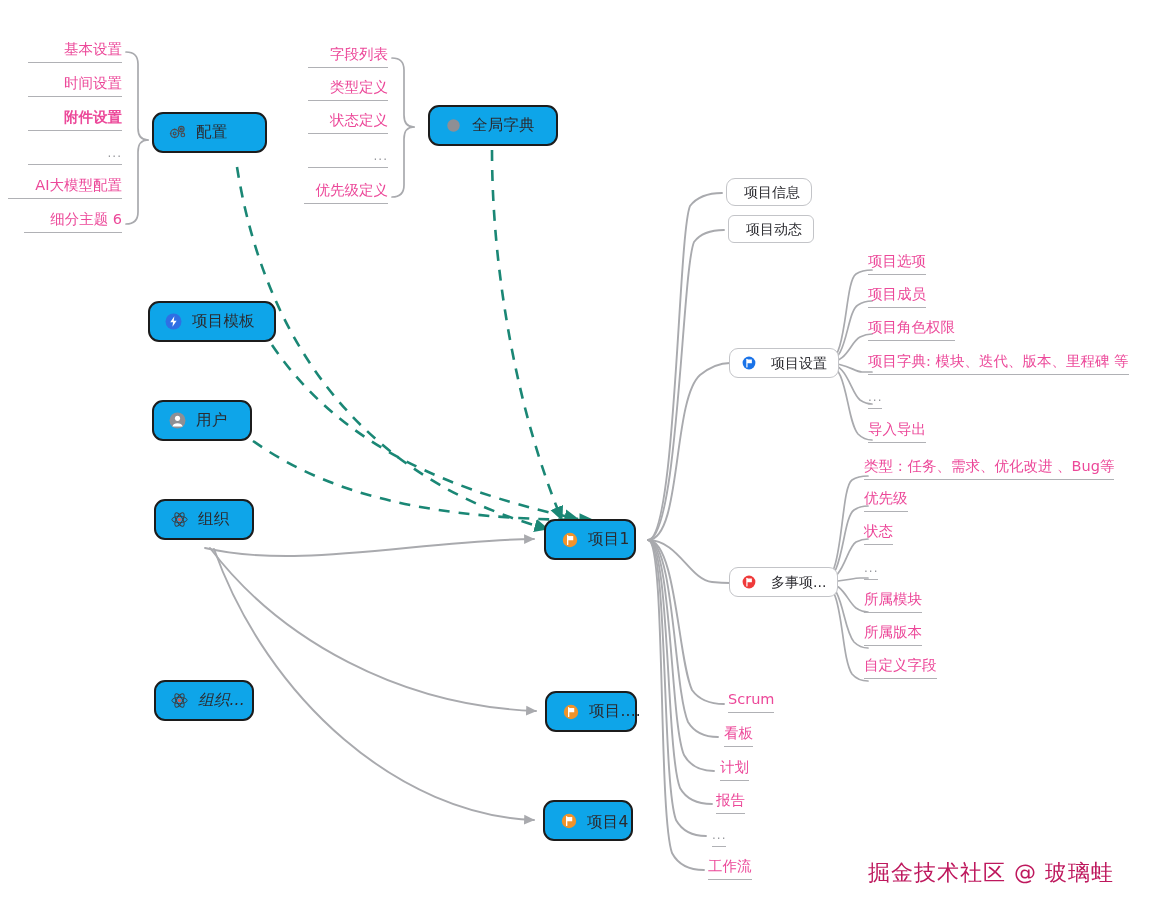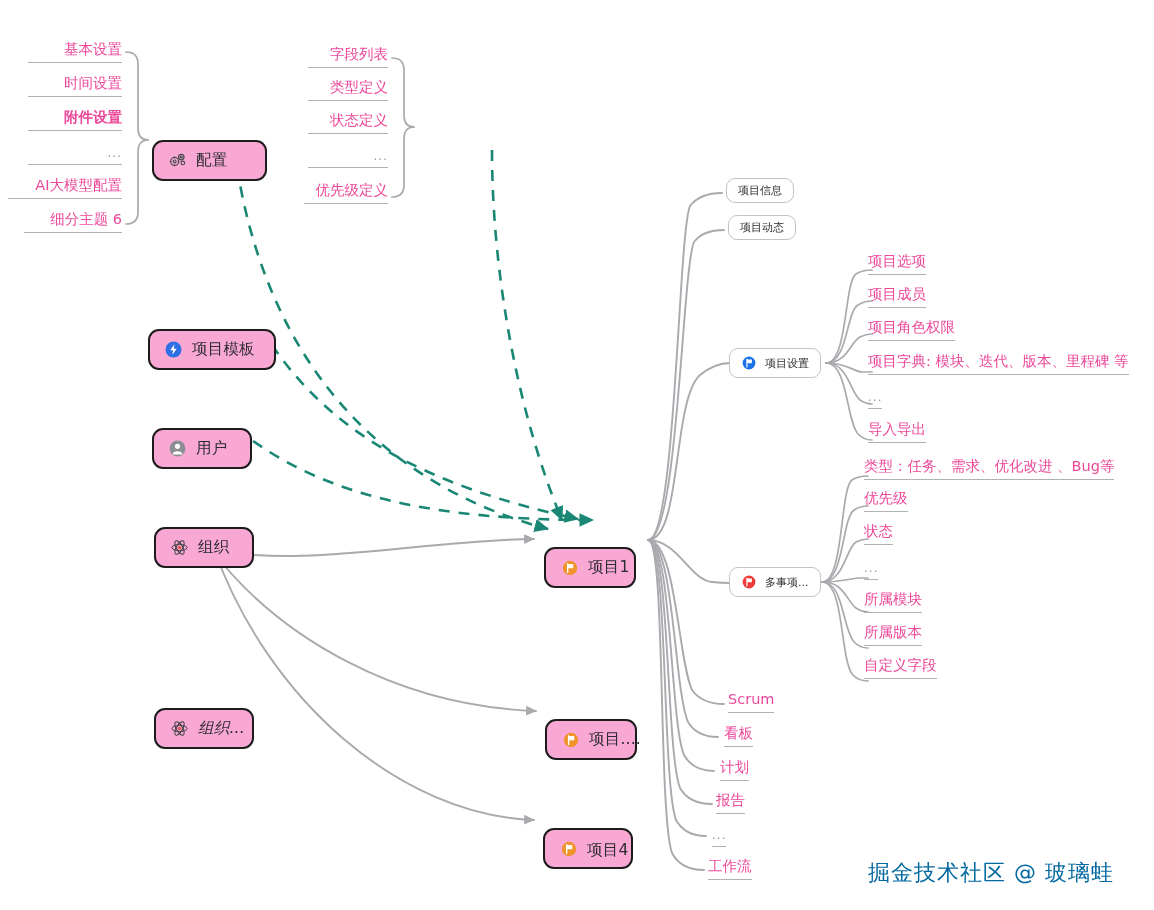--- a/index.html
+++ b/index.html
@@ -26,49 +26,48 @@
     pointer-events: none;
   }
 
   
   .node-box {
     position: absolute;
     display: flex;
     align-items: center;
     gap: 9px;
     box-sizing: border-box;
-    background: #f9a8d4;
+    background: #0ea5e9;
     border: 2.2px solid #1c1c1c;
     border-radius: 11px;
     padding: 9px 14px;
     font-size: 15.5px;
     color: #25262b;
     white-space: nowrap;
     line-height: 1;
-    margin-top: 28px;
   }
   .node-box .label { font-size: 15.5px; color: #2b2b30; letter-spacing: .2px; }
 
   
   .node-pill {
     position: absolute;
     display: flex;
     align-items: center;
     gap: 8px;
     box-sizing: border-box;
     background: #ffffff;
     border: 1.3px solid #c3c4c8;
     border-radius: 9px;
     padding: 6px 11px;
     font-size: 14.5px;
     color: #2b2b30;
     white-space: nowrap;
     line-height: 1;
   }
-  .node-pill .label { font-size: 11px; }
+  .node-pill .label { font-size: 14px; margin-left: 6px; }
 
   
   .leaf {
     position: absolute;
     font-size: 14.5px;
     color: #ec4899;
     white-space: nowrap;
     line-height: 1;
     padding-bottom: 5px;
     border-bottom: 1.6px solid #b0b1b5;
@@ -84,21 +83,21 @@
     display: inline-flex;
     align-items: center;
     justify-content: center;
   }
   .ico svg { display: block; }
   .ico-sm { width: 16px; height: 16px; flex-basis: 16px; }
 
   .watermark {
     position: absolute;
     font-size: 22px;
-    color: #0369a1;
+    color: #be185d;
     white-space: nowrap;
     letter-spacing: 1px;
     font-family: "DejaVu Sans", "Liberation Sans", sans-serif;
   }
 </style>
 </head>
 <body>
 
 <div id="canvas">
 
@@ -194,20 +193,28 @@
     </span>
     <span class="label">配置</span>
   </div>
 
   <div class="leaf ralign" style="left:308px; top:47px; width:80px;">字段列表</div>
   <div class="leaf ralign" style="left:308px; top:80px; width:80px;">类型定义</div>
   <div class="leaf ralign" style="left:308px; top:113px; width:80px;">状态定义</div>
   <div class="leaf ralign dots" style="left:308px; top:150px; width:80px;">...</div>
   <div class="leaf ralign" style="left:304px; top:183px; width:84px;">优先级定义</div>
 
+  <div class="node-box" style="left:428px; top:105px; width:130px;">
+    <span class="ico">
+      <svg viewBox="0 0 20 20" width="17" height="17">
+        <circle cx="10" cy="10" r="7.3" fill="#8e8f94"></circle>
+      </svg>
+    </span>
+    <span class="label">全局字典</span>
+  </div>
 
   <div class="node-box" style="left:148px; top:301px; width:128px;">
     <span class="ico">
       <svg viewBox="0 0 20 20" width="19" height="19">
         <circle cx="10" cy="10" r="8.4" fill="#2f6fe4"></circle>
         <path d="M10.9 4.4 L6.6 10.7 L9.5 10.7 L8.9 15.6 L13.3 9.2 L10.3 9.2 Z" fill="#ffffff"></path>
       </svg>
     </span>
     <span class="label">项目模板</span>
   </div>
@@ -280,21 +287,21 @@
         <path d="M7.4 5.3 L7.4 14.9" stroke="#ffffff" stroke-width="1.5" stroke-linecap="round"></path>
         <path d="M7.4 5.6 L13.6 5.6 L13.6 10.3 L7.4 10.3 Z" fill="#ffffff"></path>
       </svg>
     </span>
     <span class="label">项目4</span>
   </div>
 
   <div class="node-pill" style="left:726px; top:178px;">
     <span class="label">项目信息</span>
   </div>
-  <div class="node-pill" style="left:728px; top:215px;">
+  <div class="node-pill" style="left:728px; top:215px;border-radius:6px;">
     <span class="label">项目动态</span>
   </div>
 
   <div class="node-pill" style="left:729px; top:348px;">
     <span class="ico ico-sm">
       <svg viewBox="0 0 20 20" width="16" height="16">
         <circle cx="10" cy="10" r="8" fill="#1a73e8"></circle>
         <path d="M7.4 5.3 L7.4 14.9" stroke="#ffffff" stroke-width="1.5" stroke-linecap="round"></path>
         <path d="M7.4 5.6 L13.6 5.6 L13.6 10.3 L7.4 10.3 Z" fill="#ffffff"></path>
       </svg>

